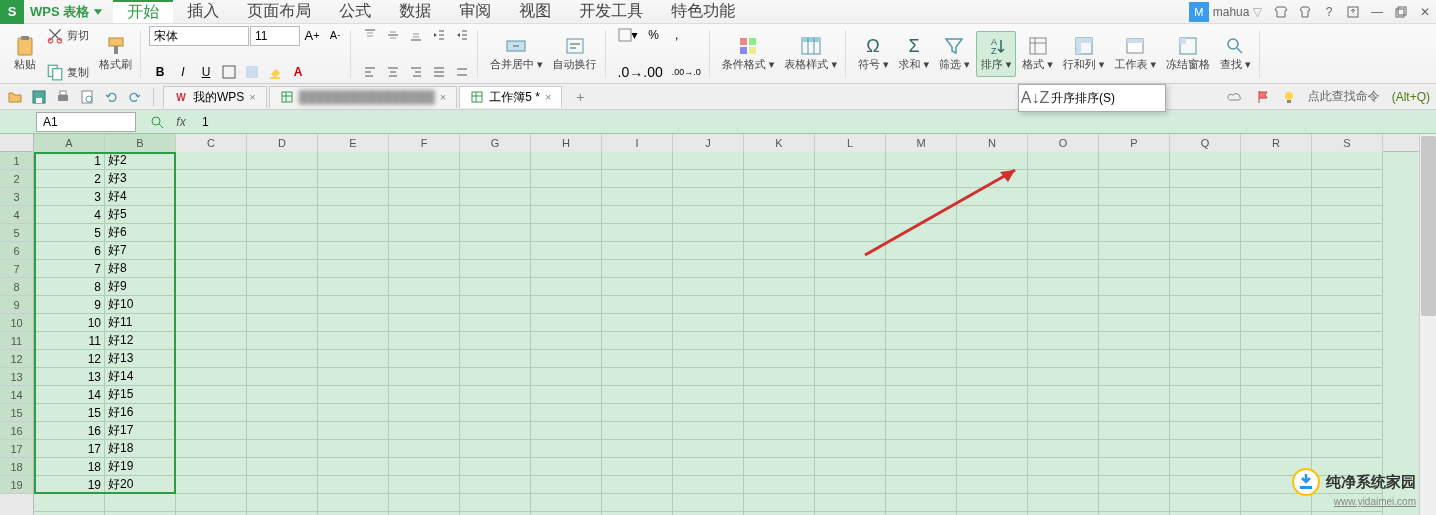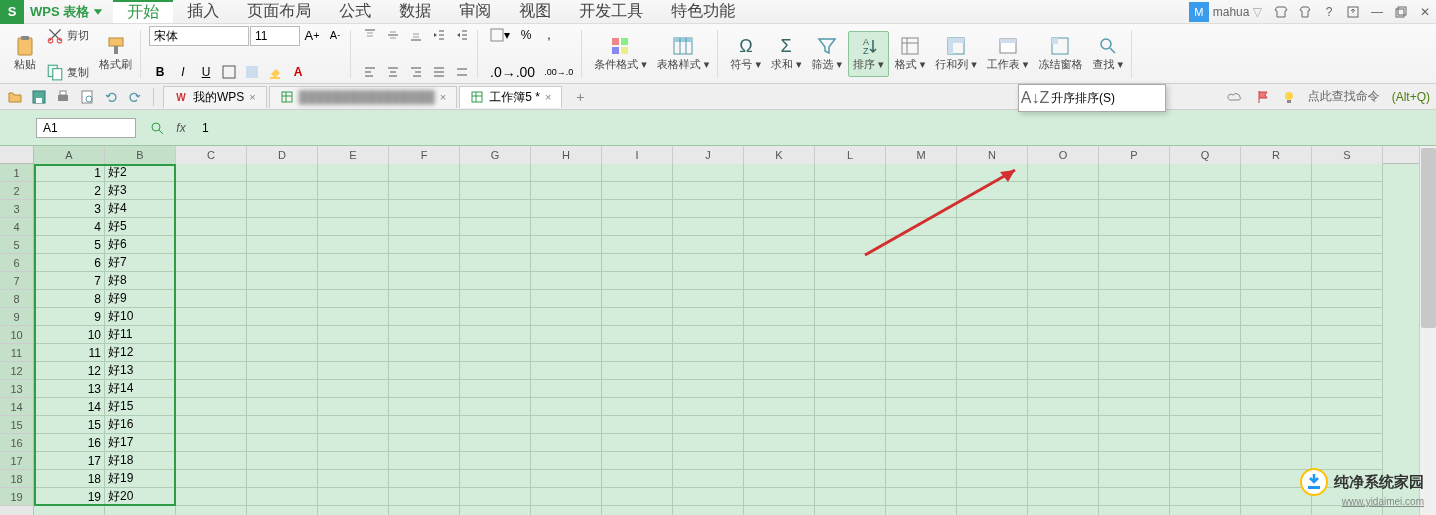--- a/index.html
+++ b/index.html
@@ -41,21 +41,21 @@
 .qb-sep { width: 1px; height: 18px; background: #ccc; margin: 0 3px; }
 .file-tabs { display: flex; align-items: center; height: 100%; gap: 0; }
 .file-tab { height: 22px; padding: 0 10px; display: flex; align-items: center; gap: 5px; border: 1px solid #ccc; border-bottom: none; background: #f4f4f4; font-size: 12px; cursor: pointer; margin-right: 2px; }
 .file-tab.active { background: #fff; }
 .file-tab .close-x { color: #888; font-size: 11px; cursor: pointer; }
 .add-tab { width: 20px; height: 20px; display: flex; align-items: center; justify-content: center; color: #888; cursor: pointer; font-size: 14px; }
 .qb-right { margin-left: auto; display: flex; align-items: center; gap: 10px; color: #666; }
 .find-cmd { display: flex; align-items: center; gap: 12px; }
 
 
-.formulabar { height: 36px; background: #d4edda; border-bottom: 1px solid #9bc5a3; display: flex; align-items: center; }
+.formulabar { height: 24px; background: #d4edda; border-bottom: 1px solid #9bc5a3; display: flex; align-items: center; }
 .name-box { width: 100px; height: 20px; border: 1px solid #aaa; background: #fff; margin: 0 6px 0 36px; font-size: 12px; padding: 0 6px; display: flex; align-items: center; }
 .fx-btns { display: flex; gap: 6px; margin: 0 6px; }
 .fx-btn { width: 18px; height: 18px; display: flex; align-items: center; justify-content: center; cursor: pointer; font-style: italic; color: #555; }
 .formula-input { flex: 1; height: 20px; border: none; background: transparent; font-size: 12px; padding: 0 6px; outline: none; }
 
 
 .grid-wrap { position: relative; height: calc(515px - 24px - 60px - 26px - 24px); overflow: hidden; }
 .col-headers { display: flex; height: 18px; background: #e8e8e8; border-bottom: 1px solid #bbb; }
 .corner { width: 34px; height: 18px; background: #e8e8e8; border-right: 1px solid #bbb; border-bottom: 1px solid #bbb; }
 .col-h { width: 71px; height: 18px; border-right: 1px solid #ccc; display: flex; align-items: center; justify-content: center; font-size: 11px; color: #555; background: #e8e8e8; }
@@ -74,21 +74,21 @@
 
 
 .sort-menu { position: absolute; top: 84px; left: 1018px; width: 148px; background: #fff; border: 1px solid #aaa; box-shadow: 2px 2px 6px rgba(0,0,0,0.2); z-index: 100; }
 .sort-item { height: 26px; display: flex; align-items: center; gap: 8px; padding: 0 8px; cursor: pointer; font-size: 12px; }
 .sort-icon { width: 16px; height: 16px; display: flex; align-items: center; justify-content: center; font-size: 16px; color: #666; }
 
 
 .red-arrow { position: absolute; top: 160px; left: 860px; width: 170px; height: 100px; pointer-events: none; z-index: 50; }
 
 
-.watermark { position: absolute; bottom: 8px; right: 12px; display: flex; flex-direction: column; align-items: flex-end; z-index: 200; }
+.watermark { position: absolute; bottom: 8px; right: 20px; display: flex; flex-direction: column; align-items: flex-end; z-index: 200; }
 .wm-main { display: flex; align-items: center; gap: 6px; }
 .wm-logo { width: 28px; height: 28px; }
 .wm-text { font-size: 15px; font-weight: bold; color: #333; }
 .wm-url { font-size: 10px; color: #888; text-decoration: underline; }
 
 svg { display: block; }
 </style>
 </head>
 <body>
 
@@ -291,20 +291,36 @@
         <div class="fmt-btn">
             <svg width="14" height="14" viewBox="0 0 14 14">
               <line x1="2" y1="4" x2="12" y2="4" stroke="#555"></line>
               <line x1="2" y1="10" x2="12" y2="10" stroke="#555"></line>
             </svg>
           </div>
       </div>
     </div>
   </div>
 
+  <div class="ribbon-group">
+    <div class="ribbon-btn ribbon-btn-lg">
+      <svg class="ribbon-icon-lg" viewBox="0 0 22 22">
+          <rect x="2" y="6" width="18" height="10" fill="#cde" stroke="#59a"></rect>
+          <line x1="8" y1="11" x2="14" y2="11" stroke="#366"></line>
+        </svg>
+      <span class="ribbon-label"><span>合并居中</span> ▾</span>
+    </div>
+    <div class="ribbon-btn ribbon-btn-lg">
+      <svg class="ribbon-icon-lg" viewBox="0 0 22 22">
+          <rect x="3" y="4" width="16" height="14" fill="none" stroke="#59a"></rect>
+          <path d="M6 9h10M6 13h6" stroke="#366"></path>
+        </svg>
+      <span class="ribbon-label">自动换行</span>
+    </div>
+  </div>
 
   <div class="ribbon-group">
     <div class="ribbon-col">
       <div class="fmt-row">
         <div class="fmt-btn" style="width:auto;padding:0 4px;"><svg width="14" height="14" viewBox="0 0 14 14">
               <rect x="1" y="1" width="12" height="12" fill="none" stroke="#888"></rect>
             </svg> ▾</div>
         <div class="fmt-btn">%</div>
         <div class="fmt-btn">,</div>
       </div>

